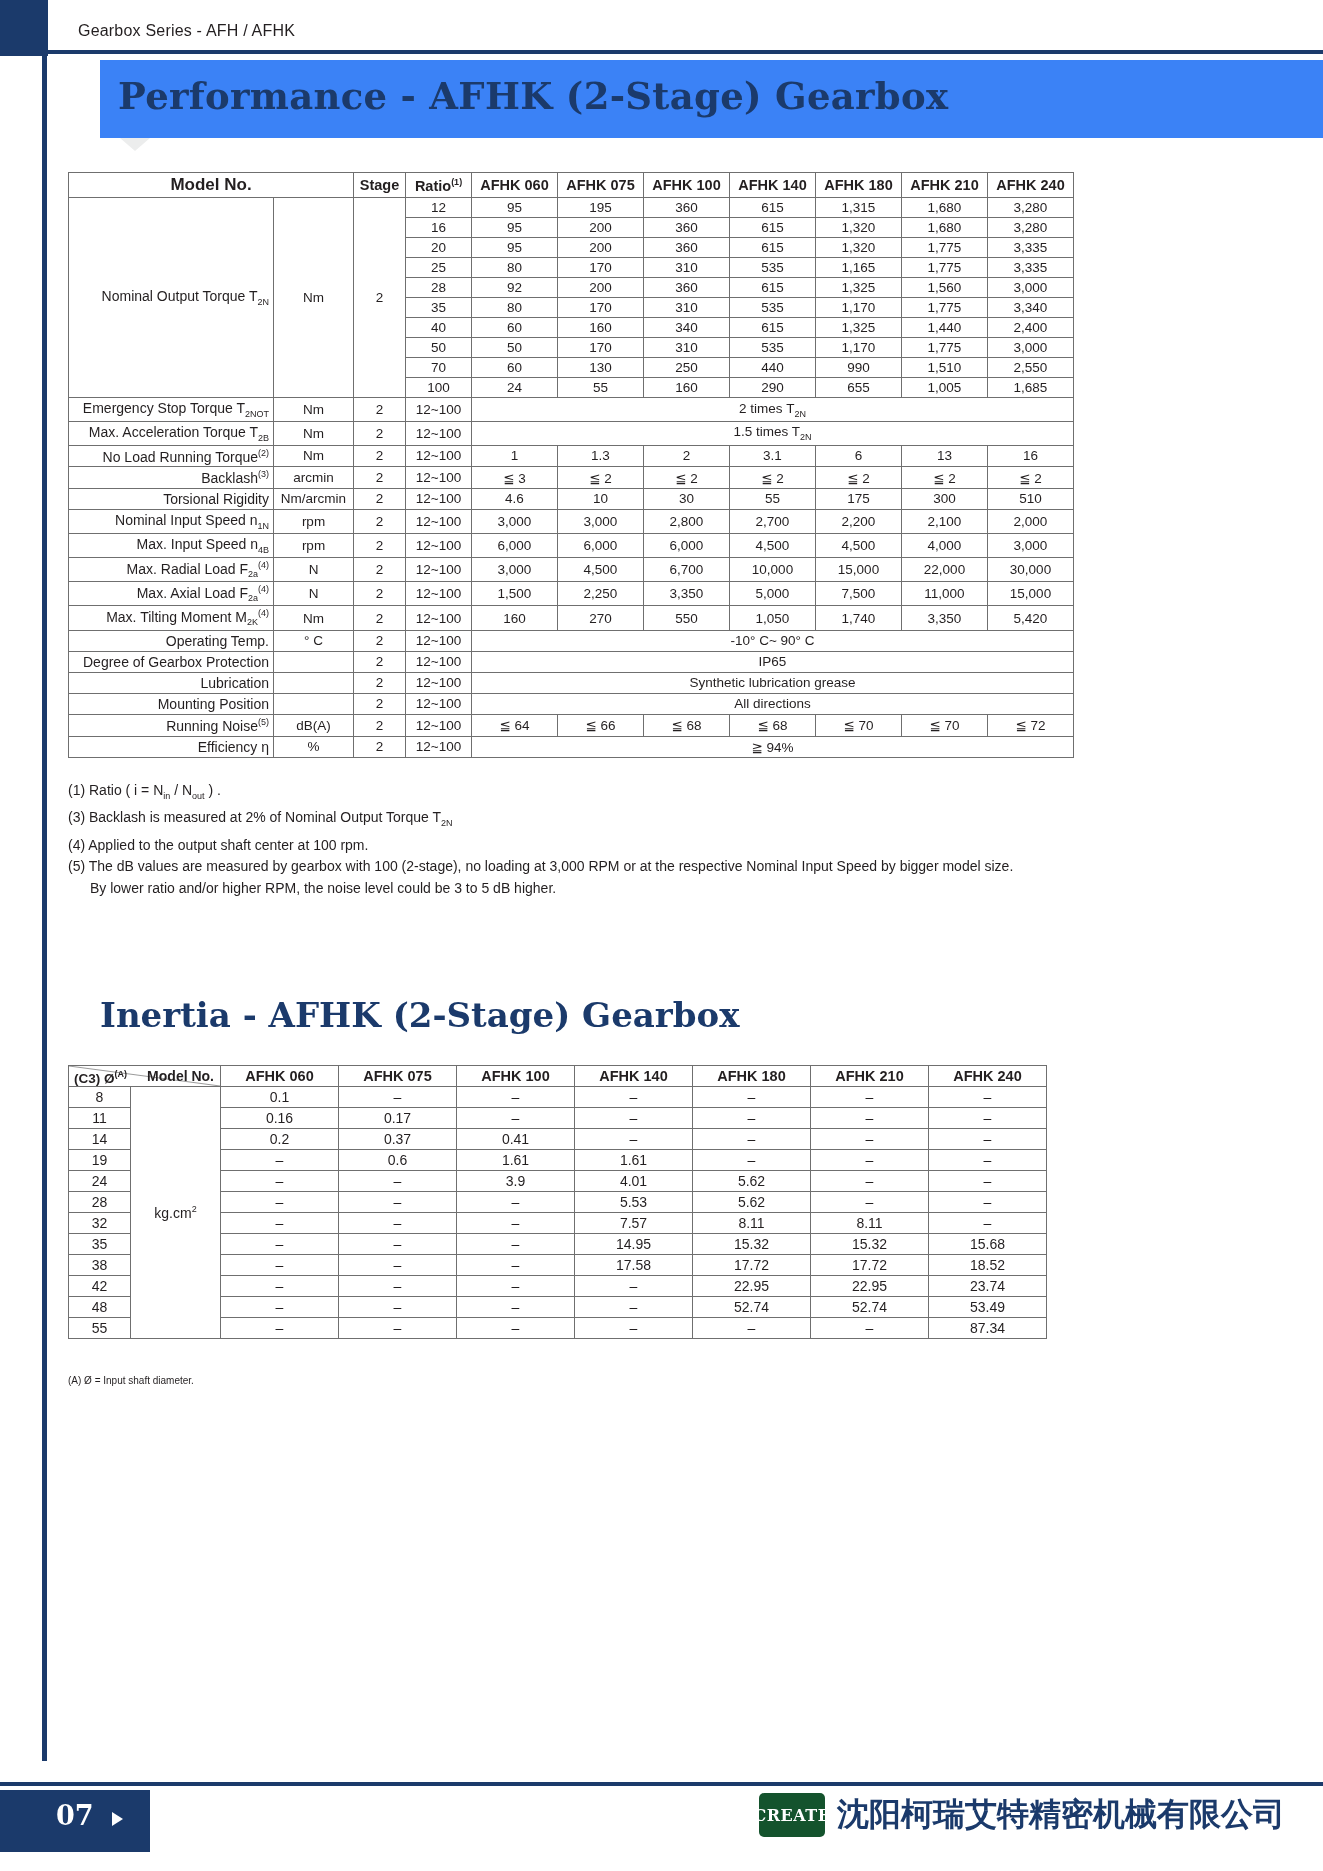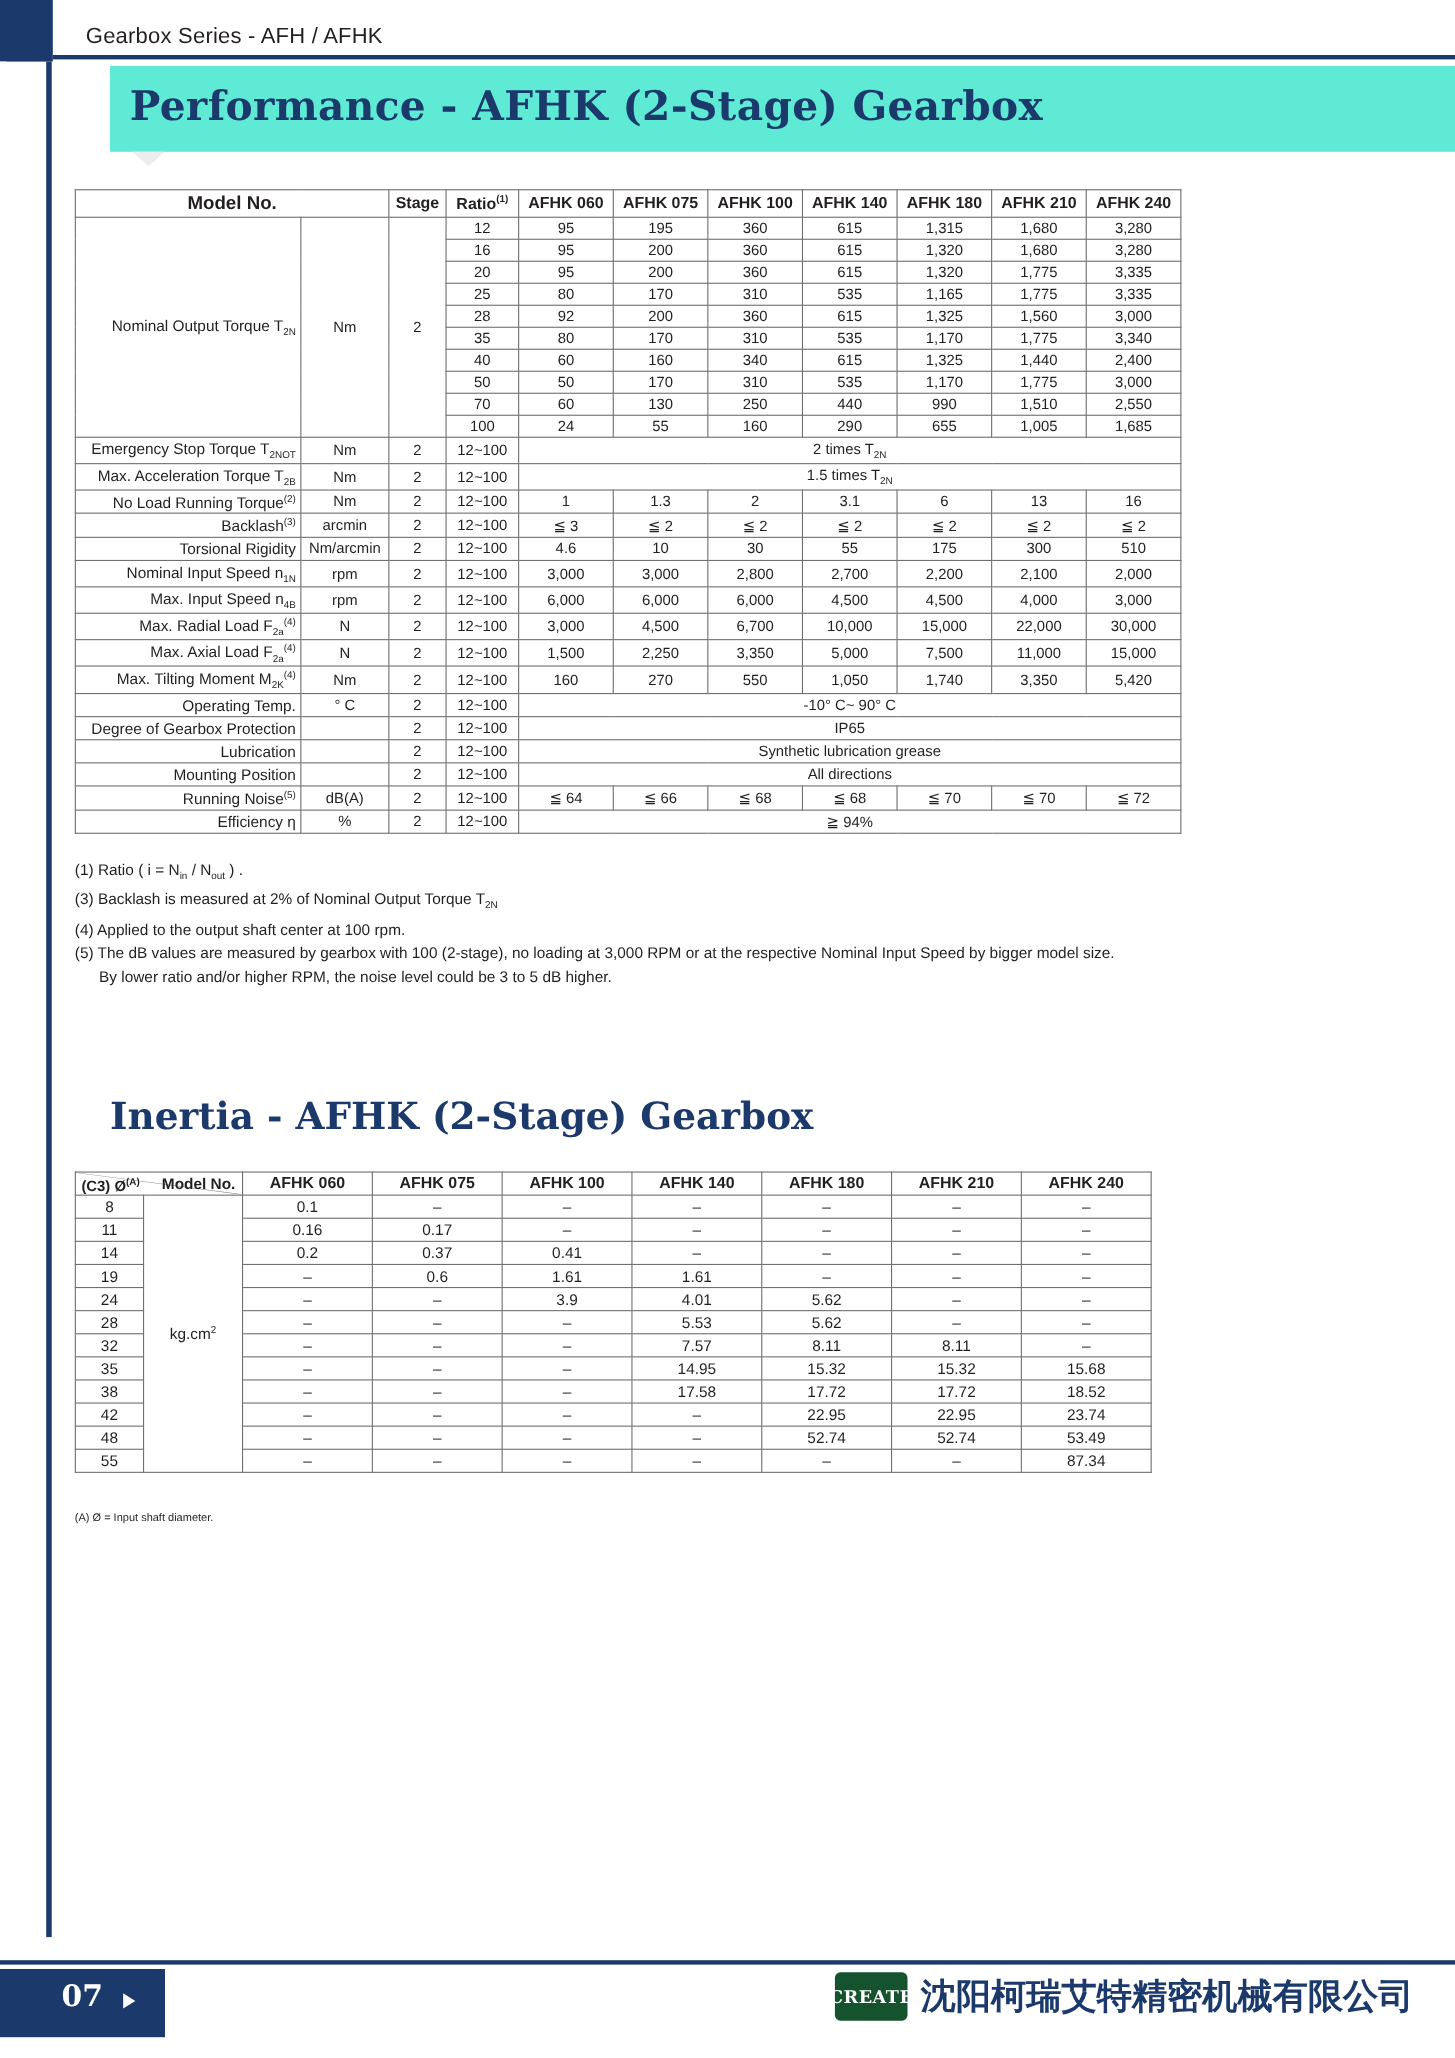--- a/index.html
+++ b/index.html
@@ -16,30 +16,30 @@
     position:absolute;left:0;top:0;width:1323px;height:56px;
     background:#ffffff;
   }
   .top-accent{
     position:absolute;left:0;top:0;width:48px;height:56px;background:#1b3a6b;
   }
   .top-rule{
     position:absolute;left:48px;top:50px;width:1275px;height:4px;background:#1b3a6b;
   }
   .top-title{
-    position:absolute;left:78px;top:22px;font-size:20px;color:#231f20;letter-spacing:.2px;
+    position:absolute;left:78px;top:22px;font-size:16px;color:#231f20;letter-spacing:.2px;
   }
   
   .spine{
     position:absolute;left:42px;top:56px;width:5px;height:1705px;background:#1b3a6b;
   }
   
   .banner{
     position:absolute;left:100px;top:60px;width:1223px;height:78px;
-    background:#5eead4;
+    background:#3b82f6;
   }
   .banner h1{
     position:absolute;left:18px;top:14px;margin:0;
     font-family:"DejaVu Serif", serif;
     font-weight:bold;font-size:37px;color:#1b3a6b;letter-spacing:.3px;
   }
   .banner-notch{
     position:absolute;left:120px;top:138px;width:0;height:0;
     border-left:15px solid transparent;border-right:15px solid transparent;
     border-top:13px solid #eceded;

